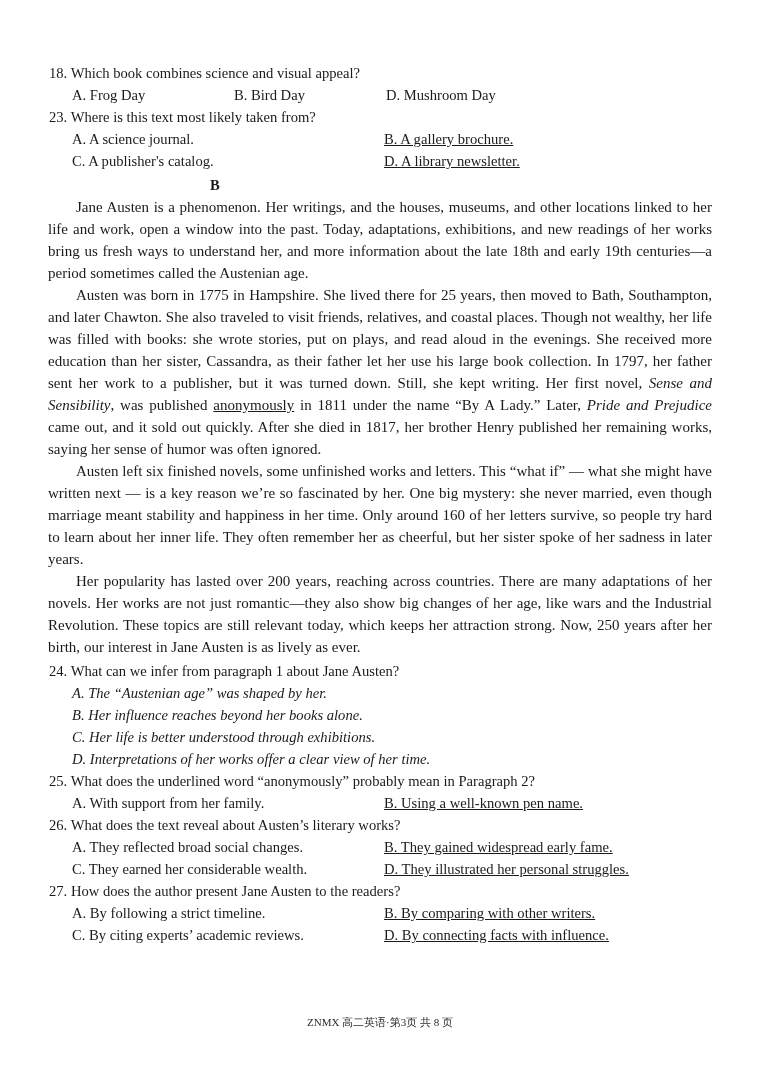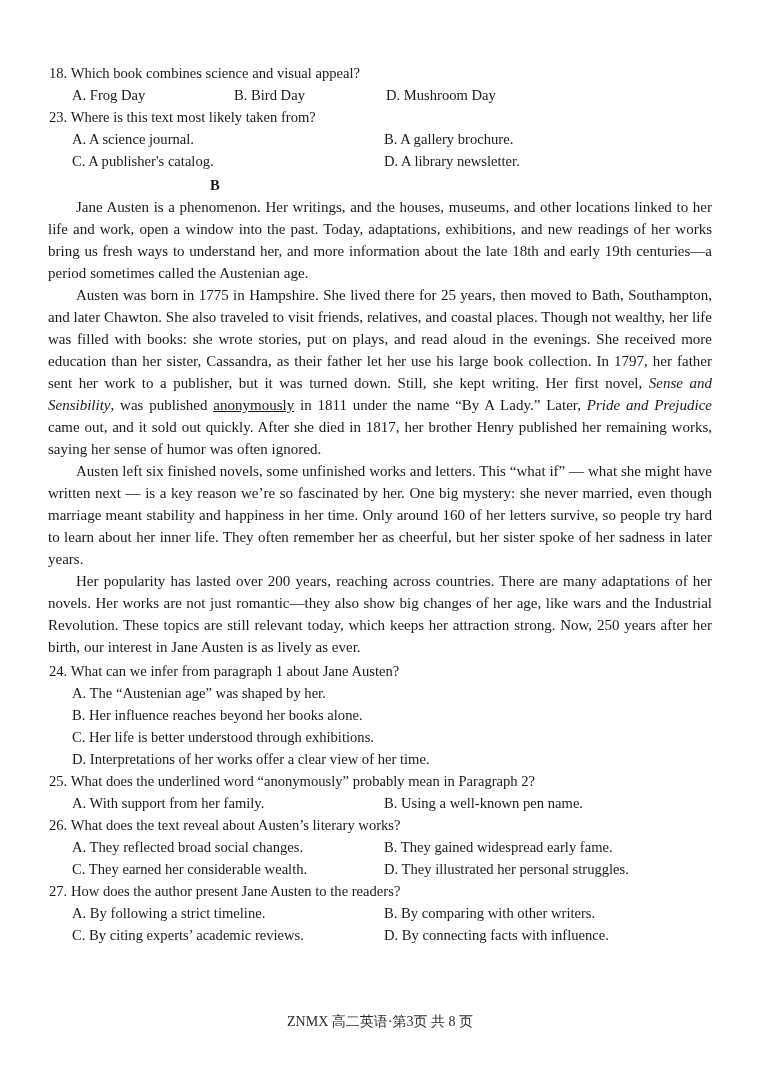--- a/index.html
+++ b/index.html
@@ -46,23 +46,23 @@
     font-size: 14.6px;
   }
   
   .opt-row.four > .opt { }
   .opt-row.four > .opt:nth-child(1) { width: 162px; }
   .opt-row.four > .opt:nth-child(2) { width: 152px; }
   .opt-row.four > .opt:nth-child(3) { width: 152px; }
   .opt-row.four > .opt:nth-child(4) { width: auto; }
   
   .opt-row.two > .opt:nth-child(1) { width: 312px; }
-  .opt-row.two > .opt:nth-child(2) { width: auto; }
-  
-  .opt-row.one > .opt { width: 100%; }
+  .opt-row.two > .opt:nth-child(2) { width: auto; text-decoration: underline; }
+  
+  .opt-row.one > .opt { width: 100%; font-style: italic; }
   .opt { white-space: nowrap; }
 
   
   .section-letter {
     text-align: center;
     font-weight: bold;
     font-size: 14.6px;
     line-height: 22px;
     margin-top: 2px;
     letter-spacing: 0.2px;
@@ -83,21 +83,21 @@
 
   .spacer-2 { height: 2px; }
 
   
   .footer {
     position: absolute;
     left: 0;
     top: 1012px;
     width: 760px;
     text-align: center;
-    font-size: 14px;
+    font-size: 11px;
     line-height: 20px;
     color: #2a2a2a;
     font-family: "Liberation Serif", "DejaVu Serif", serif;
   }
 </style>
 </head>
 <body>
 
 <div class="page">
   <div class="content">

